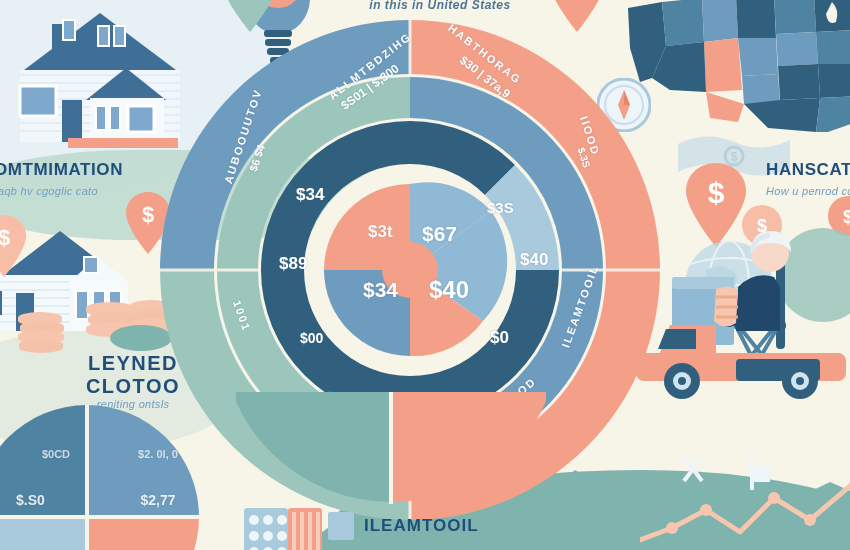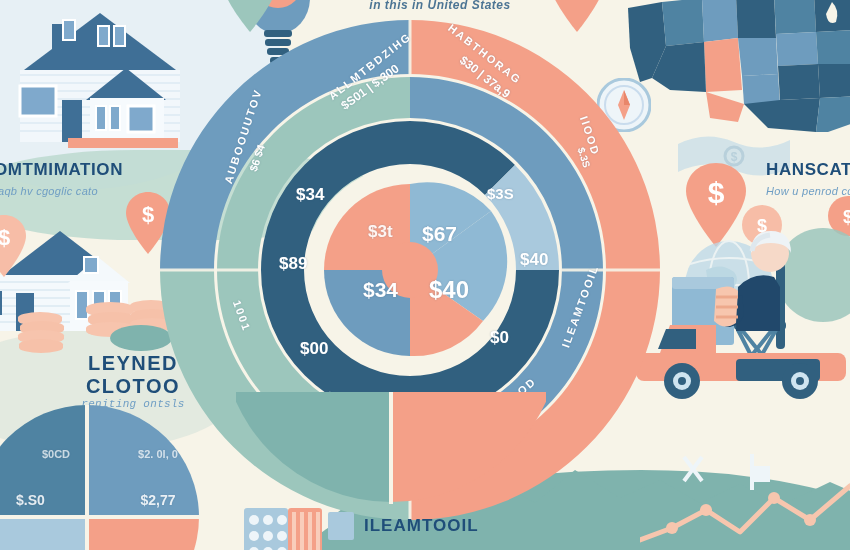--- a/index.html
+++ b/index.html
@@ -364,44 +364,44 @@
   <div class="abs whitelabel" style="left:182px;top:152px;width:150px;text-align:center;transform:rotate(-72deg);font-size:11px;">$6 $4</div>
 
   <div class="abs whitelabel" style="left:530px;top:130px;width:120px;text-align:center;transform:rotate(72deg);font-size:11px;letter-spacing:2px;">IlOOD</div>
   <div class="abs whitelabel" style="left:524px;top:152px;width:120px;text-align:center;transform:rotate(72deg);font-size:10px;">$.3S</div>
 
   <div class="abs whitelabel" style="left:520px;top:300px;width:120px;text-align:center;transform:rotate(-70deg);font-size:11px;letter-spacing:2px;">ILEAMTOOIL</div>
 
   <div class="abs whitelabel" style="left:182px;top:310px;width:120px;text-align:center;transform:rotate(70deg);font-size:11px;letter-spacing:2px;">1001</div>
 
   <div class="abs whitelabel" style="left:296px;top:185px;font-size:17px;">$34</div>
-  <div class="abs whitelabel" style="left:487px;top:185px;font-size:15px;">$3S</div>
+  <div class="abs whitelabel" style="left:487px;top:199px;font-size:15px;">$3S</div>
   <div class="abs whitelabel" style="left:520px;top:250px;font-size:17px;">$40</div>
   <div class="abs whitelabel" style="left:490px;top:328px;font-size:17px;">$0</div>
-  <div class="abs whitelabel" style="left:300px;top:339px;font-size:17px;">$00</div>
+  <div class="abs whitelabel" style="left:300px;top:330px;font-size:14px;">$00</div>
   <div class="abs whitelabel" style="left:279px;top:254px;font-size:17px;">$89</div>
 
   <div class="abs whitelabel" style="left:368px;top:222px;font-size:17px;opacity:.9;">$3t</div>
   <div class="abs whitelabel" style="left:422px;top:222px;font-size:21px;">$67</div>
   <div class="abs whitelabel" style="left:429px;top:276px;font-size:24px;">$40</div>
   <div class="abs whitelabel" style="left:363px;top:278px;font-size:21px;">$34</div>
 
   <div class="abs" style="left:-6px;top:160px;width:200px;">
     <div class="txt-heading">OMTMIMATION</div>
     <div class="txt-sub" style="margin-top:5px;">raqb hv cgoglic cato</div>
   </div>
 
   <div class="abs" style="left:766px;top:160px;width:130px;">
     <div class="txt-heading">HANSCATI</div>
     <div class="txt-sub" style="margin-top:5px;">How u penrod co</div>
   </div>
 
   <div class="abs" style="left:38px;top:352px;width:190px;text-align:center;">
     <div class="txt-heading" style="font-size:20px;letter-spacing:1.5px;">LEYNED CLOTOO</div>
-    <div class="txt-sub" style="margin-top:0;font-family:Liberation Mono, monospace;">reniting ontsls</div>
+    <div class="txt-sub" style="margin-top:0;">reniting ontsls</div>
   </div>
 
   <div class="abs" style="left:-25px;top:405px;width:225px;height:225px;">
     <svg width="225" height="225" viewBox="0 0 225 225">
       <path d="M112,112 L112,0 A112,112 0 0,0 0,112 Z" fill="#4f83a2"></path>
       <path d="M112,112 L112,0 A112,112 0 0,1 224,112 Z" fill="#6e9cbe"></path>
       <path d="M112,112 L224,112 A112,112 0 0,1 112,224 Z" fill="#f4a088"></path>
       <path d="M112,112 L112,224 A112,112 0 0,1 0,112 Z" fill="#a9c9dd"></path>
       <line x1="112" y1="0" x2="112" y2="224" stroke="#f7f4e8" stroke-width="4"></line>
       <line x1="0" y1="112" x2="224" y2="112" stroke="#f7f4e8" stroke-width="4"></line>

